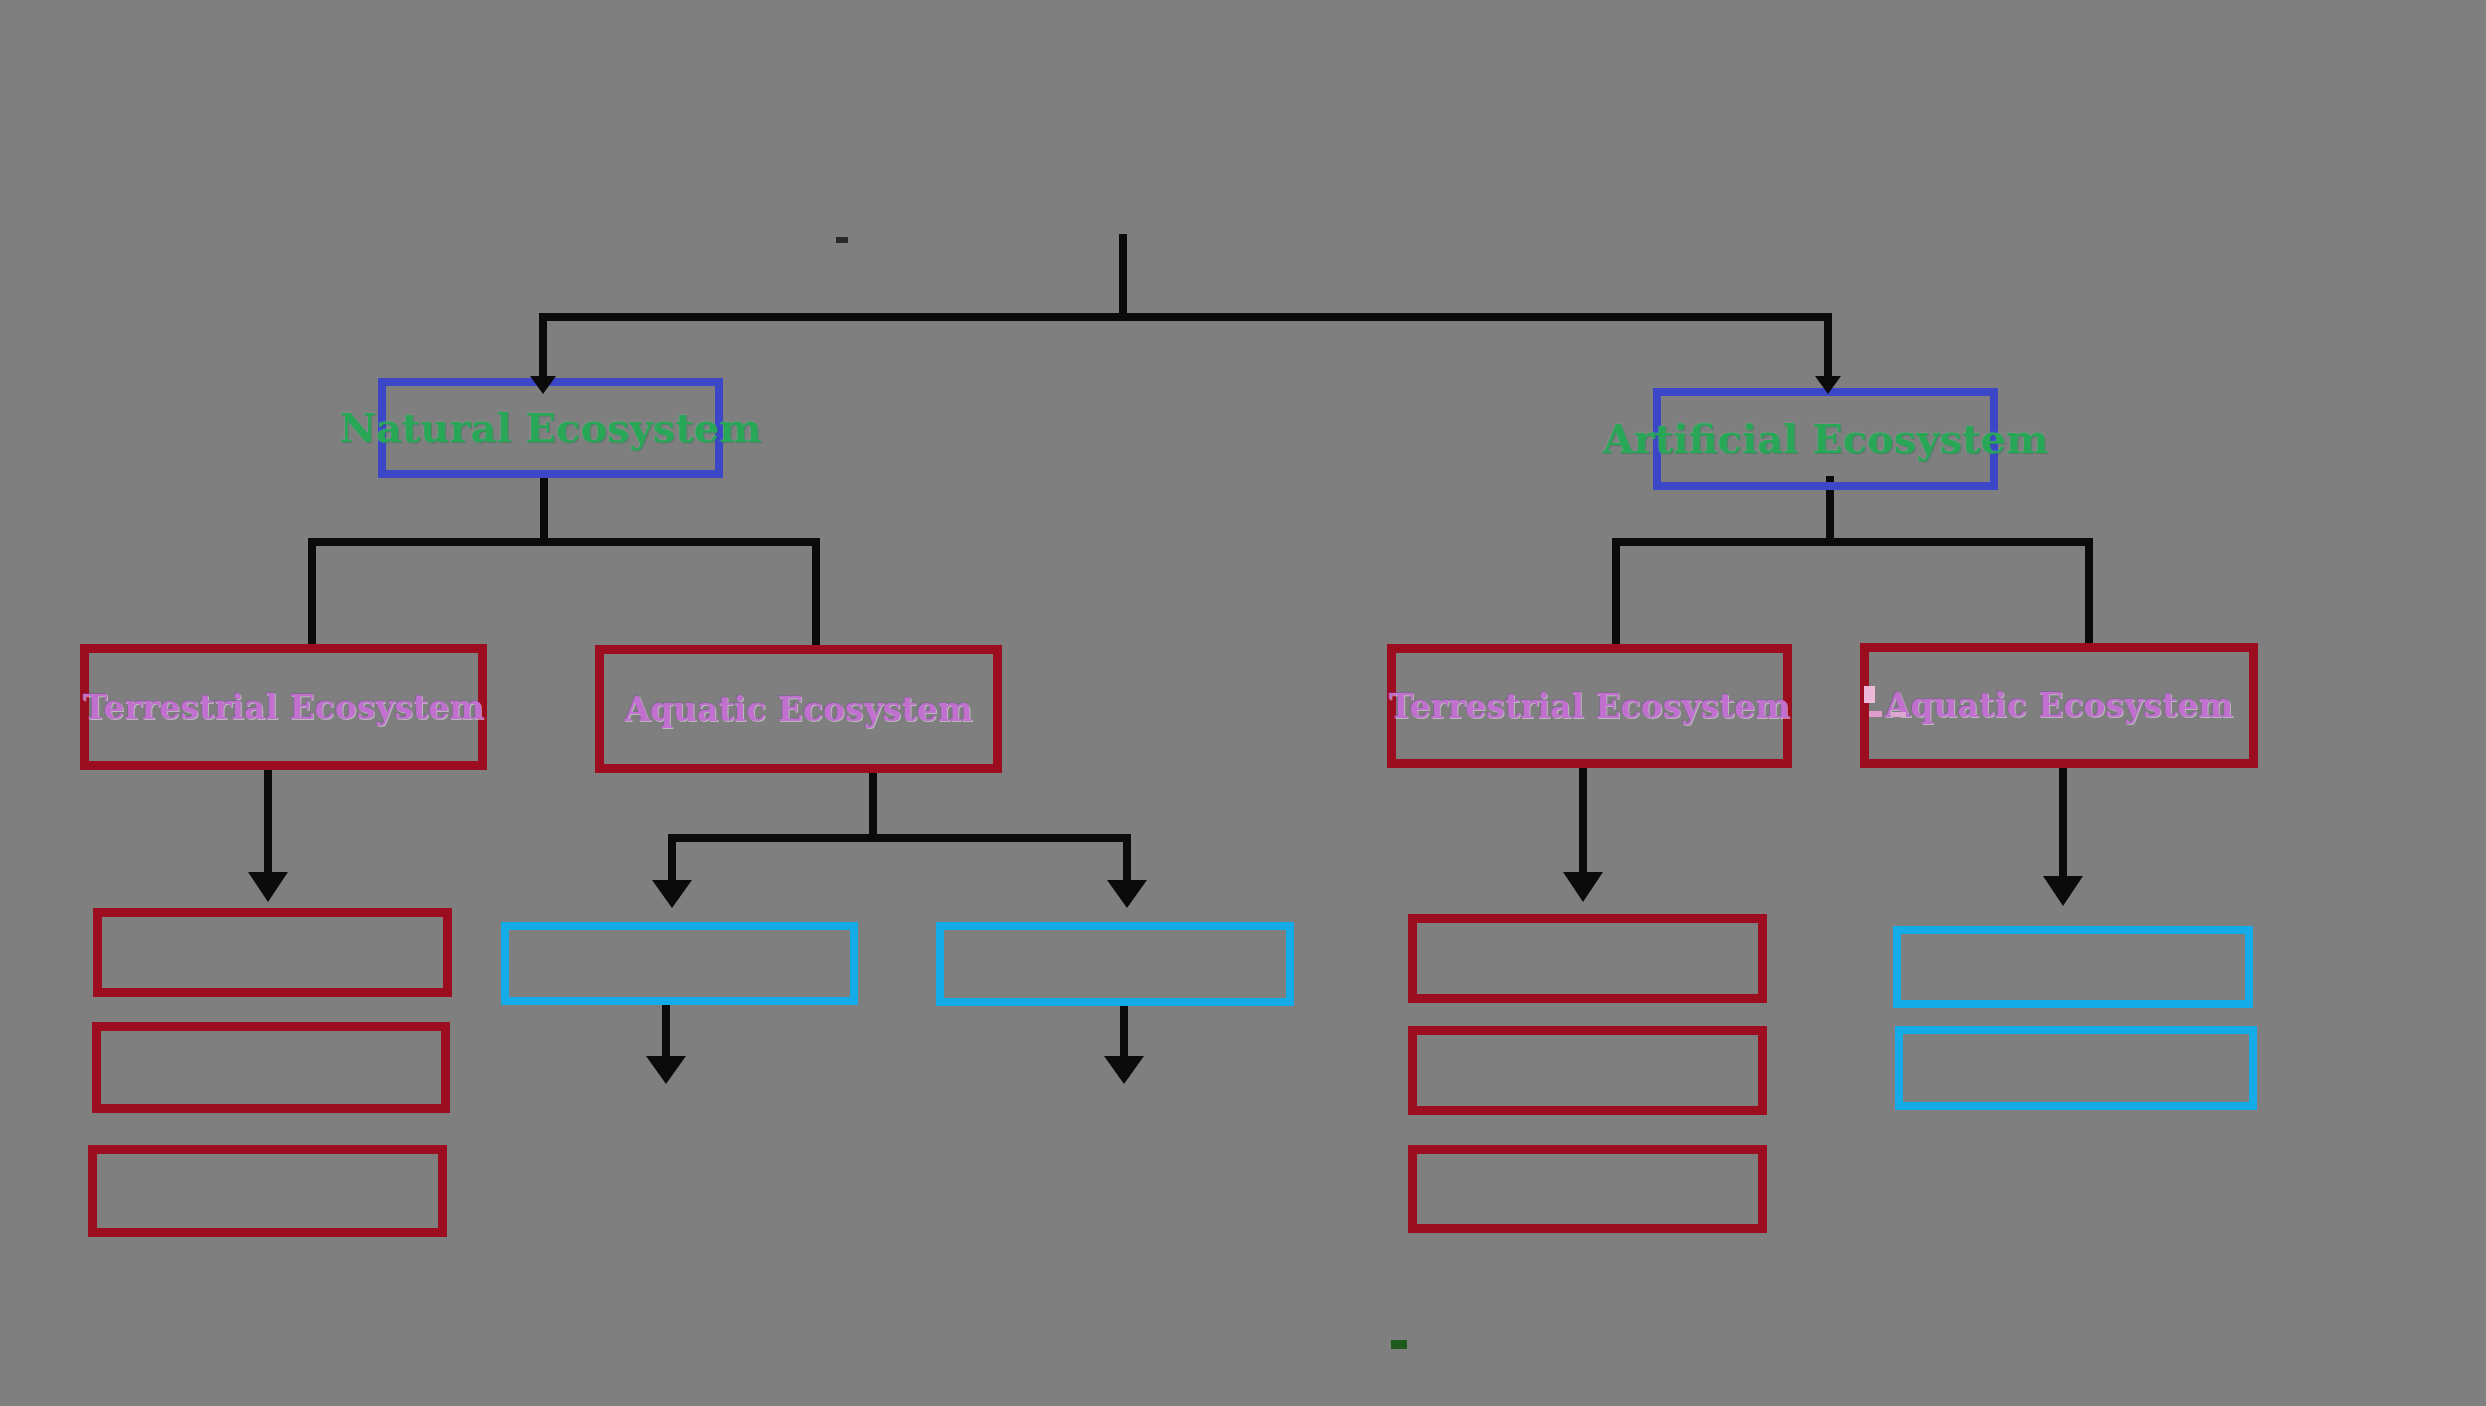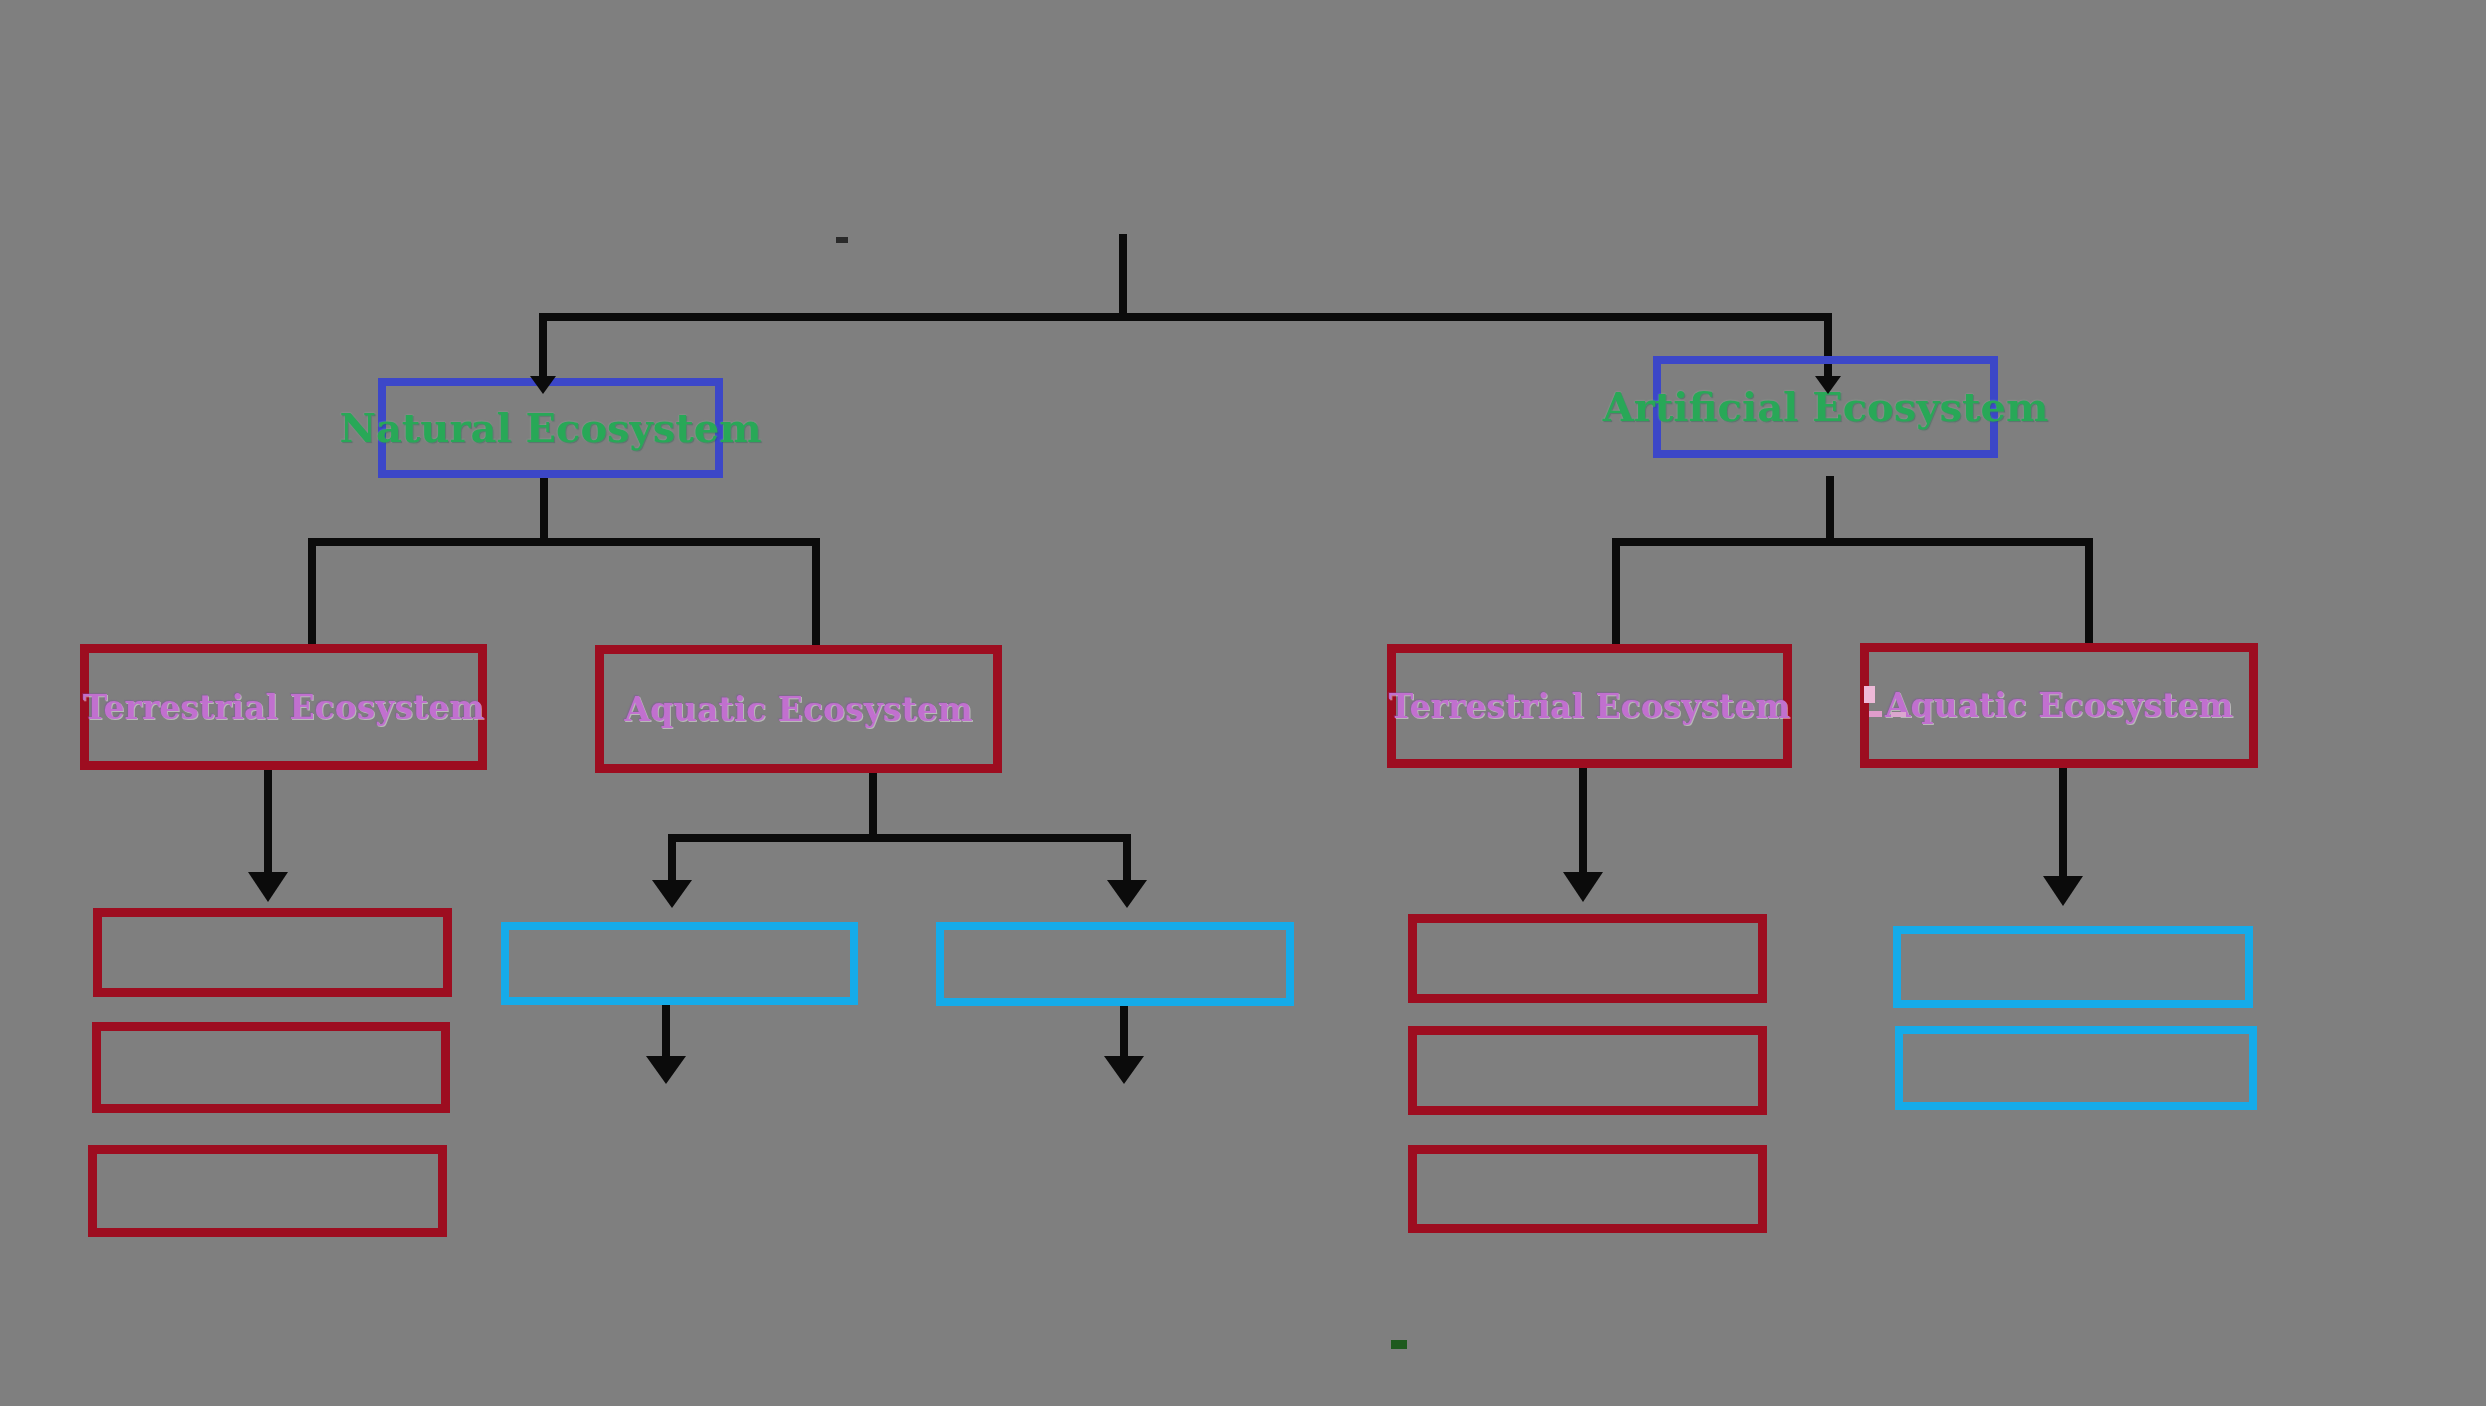--- a/index.html
+++ b/index.html
@@ -16,21 +16,21 @@
     border-style:solid;background:transparent;
   }
   .ln{position:absolute;}
   .ah{position:absolute;width:0;height:0;border-left-color:transparent!important;border-right-color:transparent!important;border-left-style:solid;border-right-style:solid;border-top-style:solid;z-index:5;}
   .lbl{white-space:nowrap;line-height:1;}
   .mark{position:absolute;z-index:4;}
 
   
   .b-root{left:952px;top:133px;width:358px;height:107px;border-width:7px;}
   .b-nat {left:378px;top:378px;width:345px;height:100px;border-width:8px;}
-  .b-art {left:1653px;top:356px;width:345px;height:102px;border-width:8px;}
+  .b-art {left:1653px;top:388px;width:345px;height:102px;border-width:8px;}
   .b-ntr {left:80px;top:644px;width:407px;height:126px;border-width:9px;}
   .b-naq {left:595px;top:645px;width:407px;height:128px;border-width:9px;}
   .b-atr {left:1387px;top:644px;width:405px;height:124px;border-width:9px;}
   .b-aaq {left:1860px;top:643px;width:398px;height:125px;border-width:9px;}
   
   .b-e1{left:93px;top:908px;width:359px;height:89px;border-width:9px;}
   .b-e2{left:92px;top:1022px;width:358px;height:91px;border-width:9px;}
   .b-e3{left:88px;top:1145px;width:359px;height:92px;border-width:9px;}
   .b-c1{left:501px;top:922px;width:357px;height:83px;border-width:8px;}
   .b-c2{left:936px;top:922px;width:358px;height:84px;border-width:8px;}

